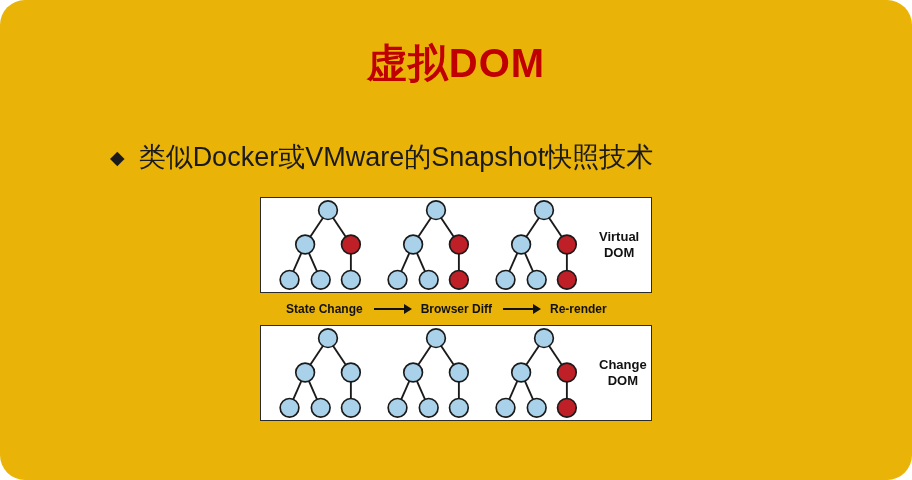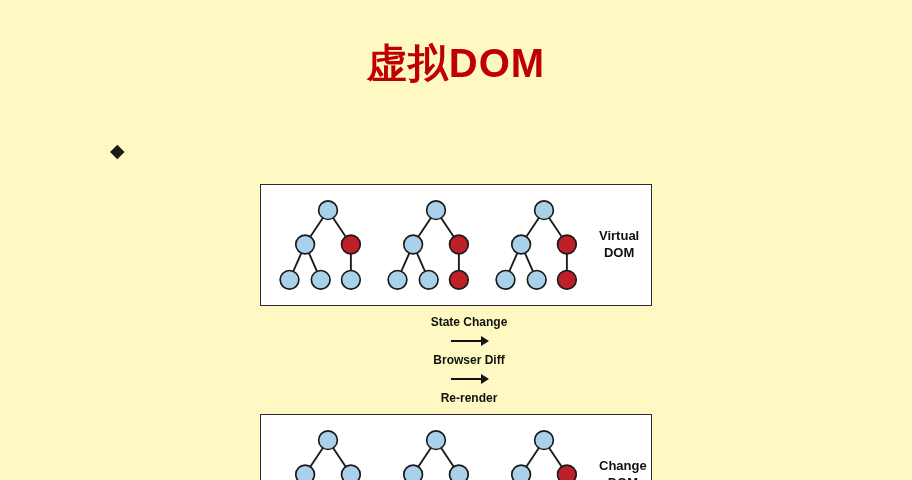--- a/index.html
+++ b/index.html
@@ -5,22 +5,23 @@
   html, body {
     margin: 0;
     padding: 0;
     background: #ffffff;
     font-family: "Liberation Sans", "DejaVu Sans", sans-serif;
   }
   .slide {
     position: relative;
     width: 912px;
     height: 480px;
-    background: #fef9c3;
+    background: #eab308;
     overflow: hidden;
+    border-radius: 25px;
   }
   .slide-title {
     margin: 36px 0 0 0;
     text-align: center;
     font-size: 40px;
     font-weight: bold;
     letter-spacing: 1px;
   }
   .bullet-row {
     display: flex;
@@ -37,21 +38,21 @@
     font-size: 27px;
     line-height: 1.2;
   }
   .diagram {
     width: 392px;
     margin: 24px auto 0 auto;
   }
   .dom-box {
     box-sizing: border-box;
     width: 392px;
-    height: 122px;
+    height: 96px;
     border: 1.6px solid #2b2b2b;
     background: #ffffff;
     display: flex;
     align-items: center;
     padding: 4px 8px 4px 14px;
   }
   .tree {
     width: 106px;
     margin-right: 2px;
     display: flex;
@@ -72,21 +73,20 @@
     color: #111111;
     white-space: nowrap;
   }
   .steps-row {
     box-sizing: border-box;
     width: 392px;
     display: flex;
     align-items: center;
     padding: 9px 0 9px 26px;
     gap: 11px;
-    flex-direction: column;
   }
   .step-label {
     font-size: 12px;
     font-weight: bold;
     color: #111111;
     white-space: nowrap;
   }
   .arrow {
     position: relative;
     width: 36px;
@@ -108,20 +108,21 @@
 </style>
 </head>
 <body>
 
 <div class="slide">
 
   <h1 class="slide-title" style="color: rgb(192, 0, 0);">虚拟DOM</h1>
 
   <div class="bullet-row">
     <span class="diamond">◆</span>
+    <span class="bullet-text">类似Docker或VMware的Snapshot快照技术</span>
   </div>
 
   <div class="diagram">
 
     <div class="dom-box">
       <div style="display:flex;">
           <div class="tree">
             <svg viewBox="0 0 100 93">
               <line x1="50" y1="13" x2="28" y2="46" stroke="#1a1a1a" stroke-width="1.8"></line>
               <line x1="50" y1="13" x2="72" y2="46" stroke="#1a1a1a" stroke-width="1.8"></line>

